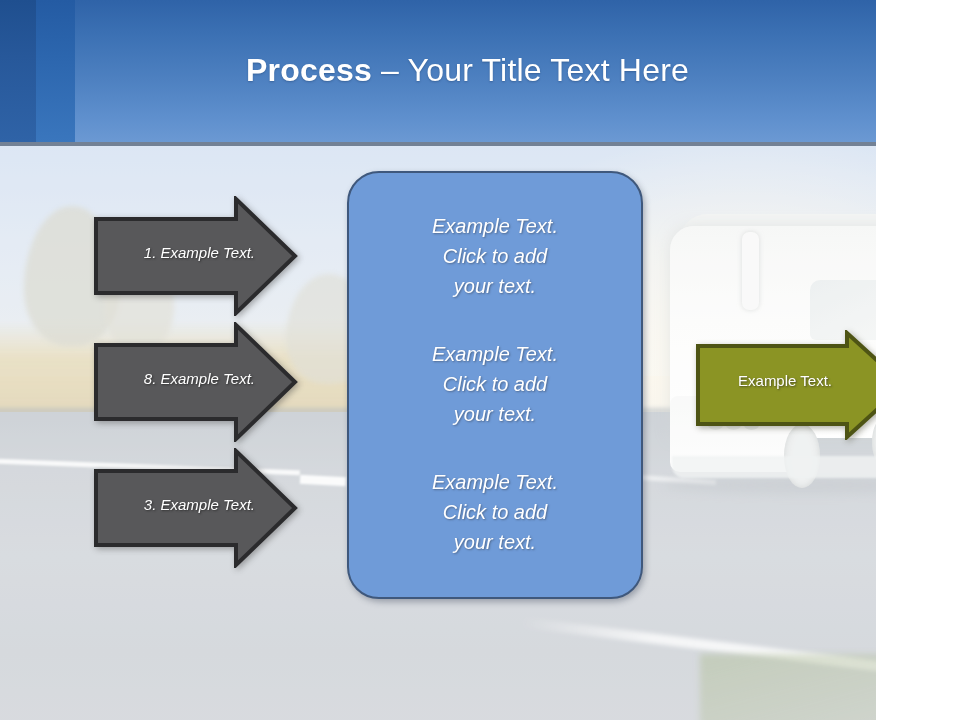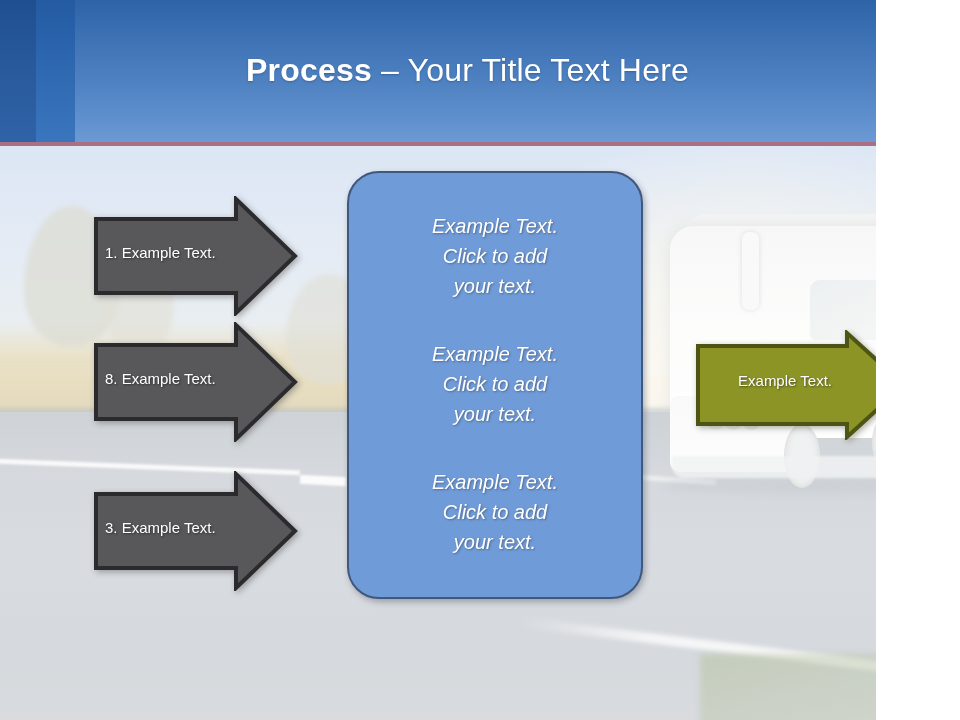--- a/index.html
+++ b/index.html
@@ -9,21 +9,21 @@
   }
   body {
     font-family: "Liberation Sans", sans-serif;
   }
 
   .slide {
     position: relative;
     width: 876px;
     height: 720px;
     overflow: hidden;
-    background: #b91c1c;
+    background: #404040;
   }
 
   
   .photo {
     position: absolute;
     left: 0;
     top: 146px;
     width: 960px;
     height: 574px;
     overflow: hidden;
@@ -268,29 +268,30 @@
     display: flex;
     align-items: center;
     filter: drop-shadow(2px 2px 3px rgba(70,70,70,.45));
   }
   .gray-arrow svg { position: absolute; left: 0; top: 0; }
   .gray-arrow .arrow-label {
     position: absolute;
     left: 12px;
     top: 48px;
     width: 150px;
-    text-align: left;
+    text-align: right;
     color: #ffffff;
     font-size: 15px;
     text-shadow: 1px 1px 2px rgba(40,40,40,.8);
     pointer-events: none;
+    font-style: italic;
   }
   #gray-arrow-1 { left: 93px; top: 196px; }
   #gray-arrow-2 { left: 93px; top: 322px; }
-  #gray-arrow-3 { left: 93px; top: 471px; }
+  #gray-arrow-3 { left: 93px; top: 448px; }
 
   
   .olive-arrow {
     position: absolute;
     left: 695px; top: 330px;
     width: 212px; height: 110px;
     filter: drop-shadow(2px 2px 3px rgba(80,80,60,.45));
   }
   .olive-arrow svg { position: absolute; left: 0; top: 0; }
   .olive-arrow .arrow-label {

